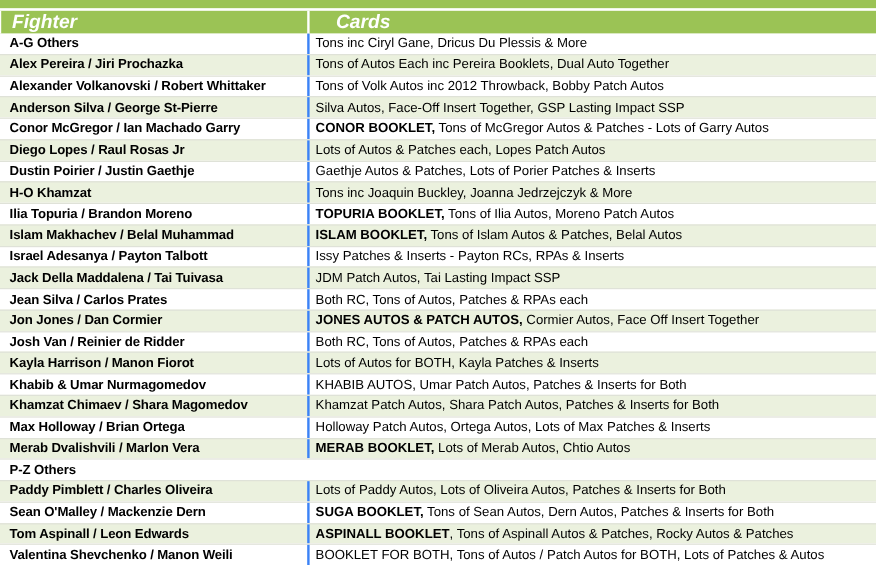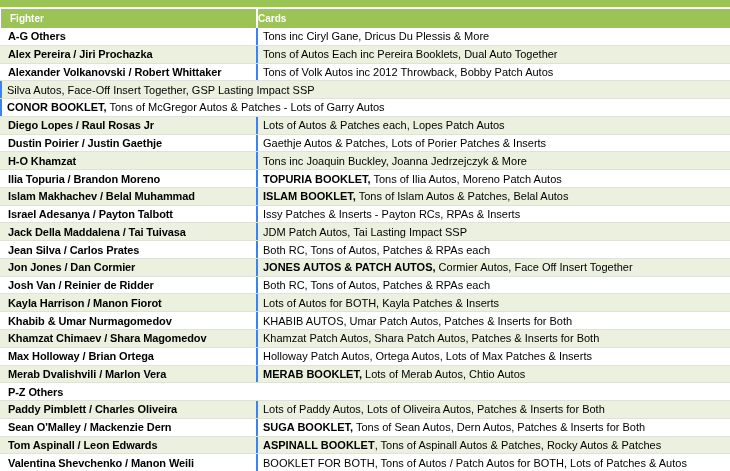--- a/index.html
+++ b/index.html
@@ -29,33 +29,34 @@
   }
   .header-row {
     height: 19px;
     flex: 0 0 auto;
     display: flex;
     background: var(--header-bg, #9BC355);
   }
   .header-cell {
     color: var(--header-text, #ffffff);
     font-weight: bold;
-    font-size: 10px;
+    font-size: 16px;
     line-height: 19px;
     white-space: nowrap;
     overflow: hidden;
+    font-style: italic;
   }
   .header-cell.col-fighter {
     width: 256px;
     padding-left: 9px;
     border-left: 1px solid #ffffff;
   }
   .header-cell.col-cards {
     flex: 1;
-    padding-left: 0;
+    padding-left: 22px;
     border-left: 2px solid #ffffff;
   }
   .table-body {
     flex: 1;
     display: flex;
     flex-direction: column;
   }
   .trow {
     flex: 1;
     display: flex;
@@ -113,26 +114,28 @@
   </div>
 
   <div class="trow">
     <div class="tcell col-fighter">Alexander Volkanovski / Robert Whittaker</div>
     <div class="tcell col-cards">
       <span class="cards-rest">Tons of Volk Autos inc 2012 Throwback, Bobby Patch Autos</span>
     </div>
   </div>
 
   <div class="trow">
+    <div class="tcell col-fighter">Anderson Silva / George St-Pierre</div>
     <div class="tcell col-cards">
       <span class="cards-rest">Silva Autos, Face-Off Insert Together, GSP Lasting Impact SSP</span>
     </div>
   </div>
 
   <div class="trow">
+    <div class="tcell col-fighter">Conor McGregor / Ian Machado Garry</div>
     <div class="tcell col-cards">
       <span class="cards-bold">CONOR BOOKLET,</span>
           <span class="cards-rest"> Tons of McGregor Autos &amp; Patches - Lots of Garry Autos</span>
     </div>
   </div>
 
   <div class="trow">
     <div class="tcell col-fighter">Diego Lopes / Raul Rosas Jr</div>
     <div class="tcell col-cards">
       <span class="cards-rest">Lots of Autos &amp; Patches each, Lopes Patch Autos</span>

